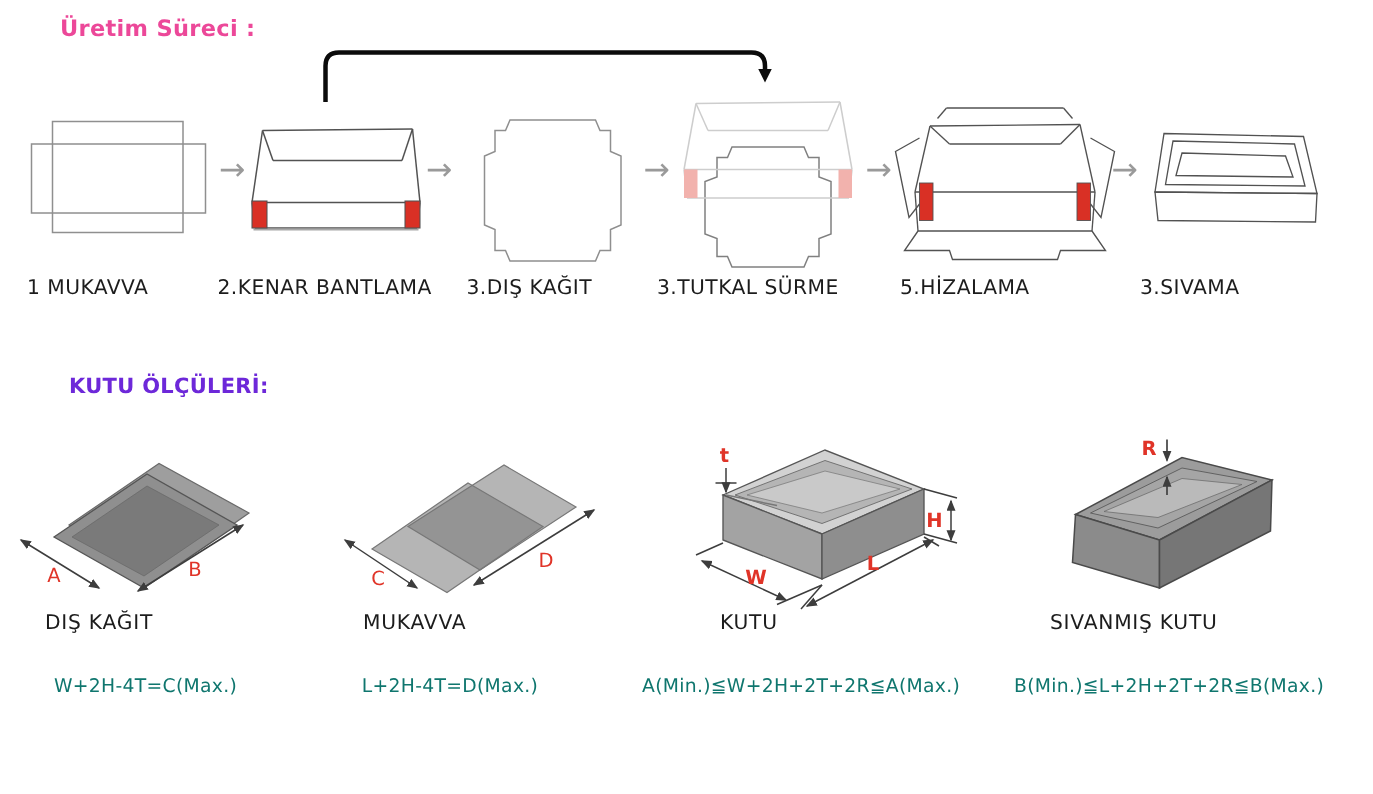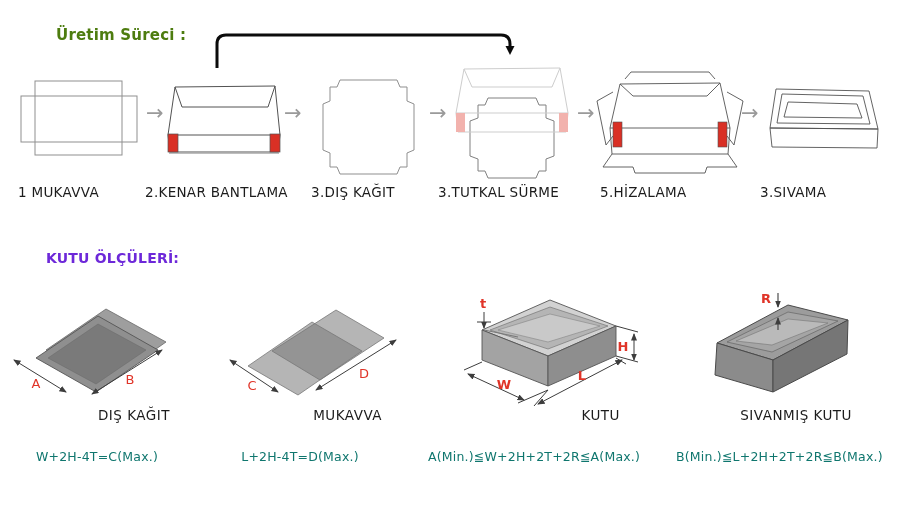--- a/index.html
+++ b/index.html
@@ -1,26 +1,26 @@
 <!DOCTYPE html>
 <html><head>
 <meta charset="utf-8">
 <style>
   html,body{margin:0;padding:0;background:#fff;}
   .canvas{position:relative;width:915px;height:529px;background:#ffffff;
           font-family:"DejaVu Sans",sans-serif;overflow:hidden;}
   .abs{position:absolute;}
   .h-process{position:absolute;left:40px;top:10px;font-size:15px;font-weight:700;
-             color:#4d7c0f;letter-spacing:.2px;margin:16px;}
+             color:#ec4899;letter-spacing:.2px;margin:0;}
   .h-dims{position:absolute;left:46px;top:250px;font-size:14px;font-weight:700;
           color:#6d28d9;letter-spacing:.2px;margin:0;}
   .step-label{position:absolute;top:184px;font-size:13.5px;color:#1c1c1c;
               text-align:left;letter-spacing:.3px;white-space:nowrap;}
   .dim-label{position:absolute;top:407px;font-size:13.5px;color:#1c1c1c;
-             text-align:right;letter-spacing:.5px;white-space:nowrap;}
+             text-align:left;letter-spacing:.5px;white-space:nowrap;}
   .formula{position:absolute;top:449px;font-size:12.5px;color:#0f766e;
            text-align:center;white-space:nowrap;letter-spacing:.2px;}
   .sarrow{position:absolute;top:103px;color:#9a9a9a;font-size:21px;line-height:1;
           font-weight:400;}
   svg text{font-family:"DejaVu Sans",sans-serif;}
   .dimtxt{fill:#e03428;font-size:13px;font-weight:400;}
   .dimtxtb{fill:#e03428;font-size:13px;font-weight:700;}
 </style>
 </head>
 <body>

